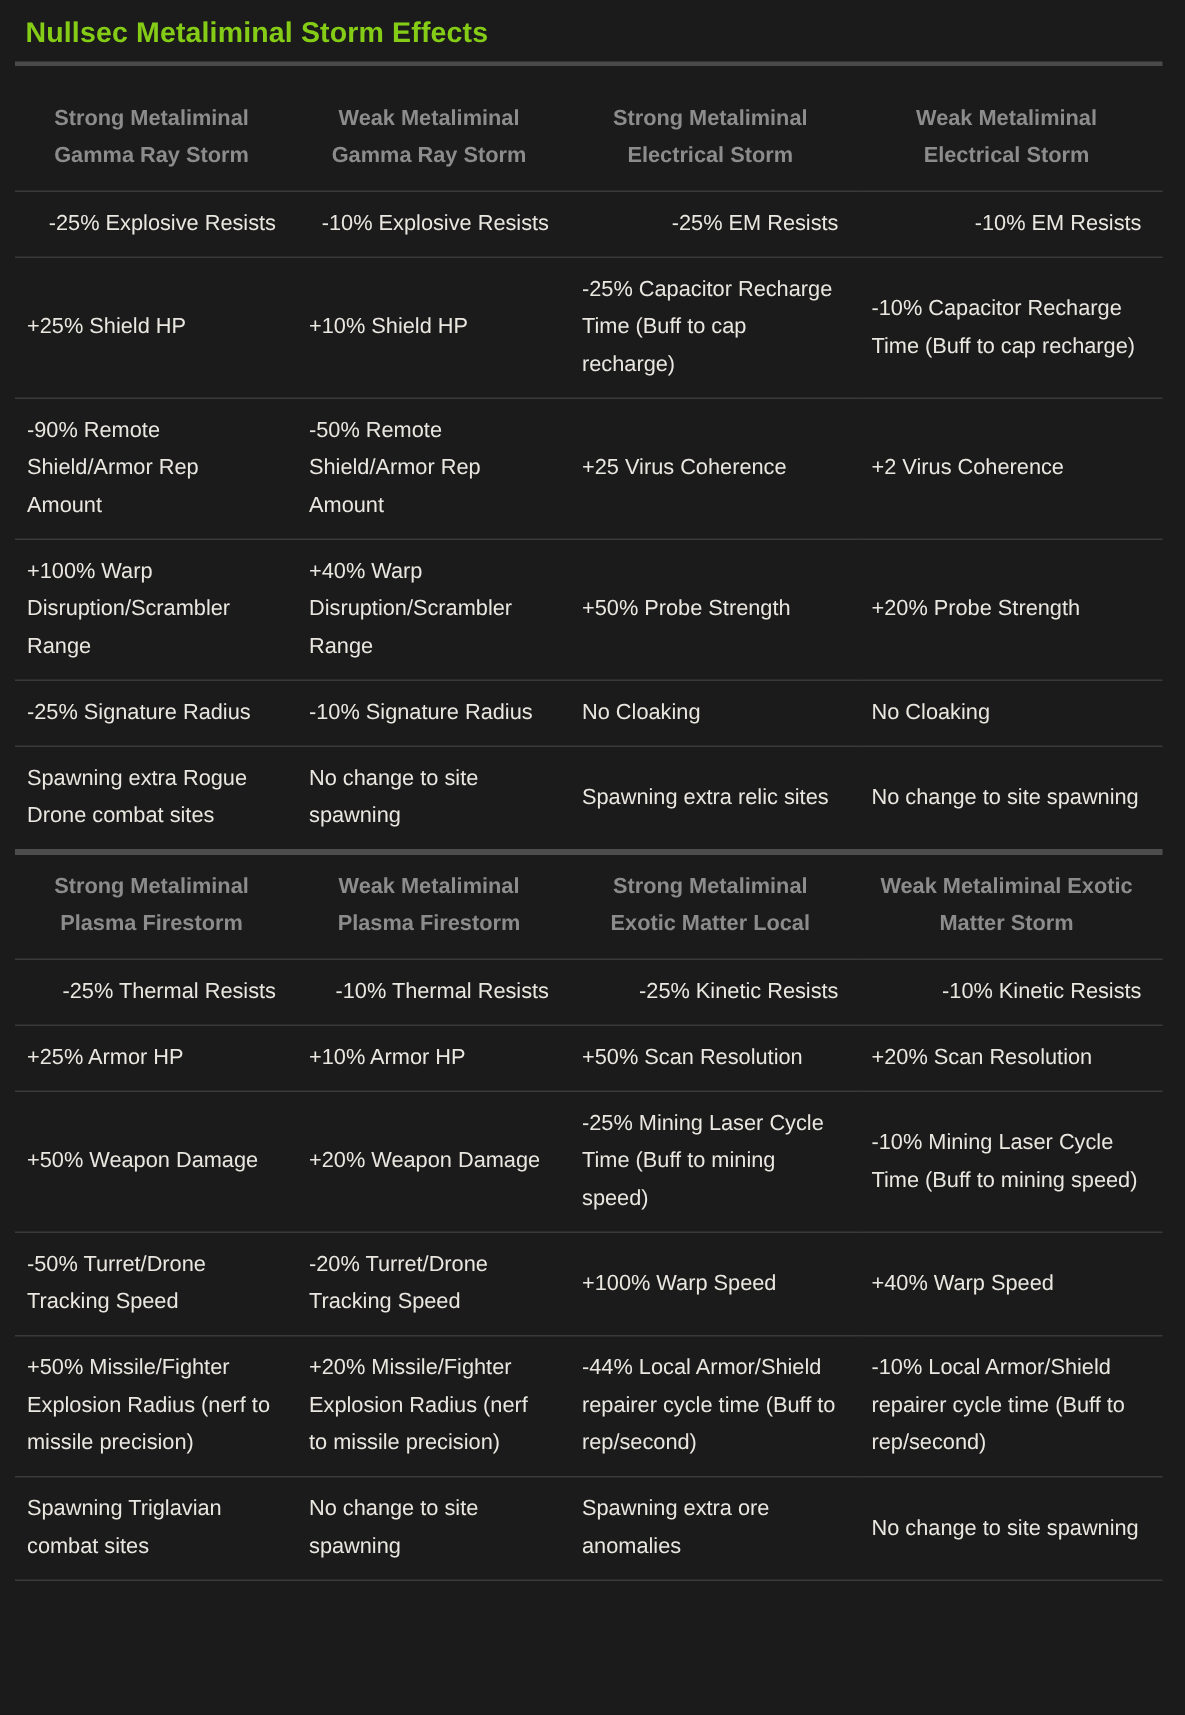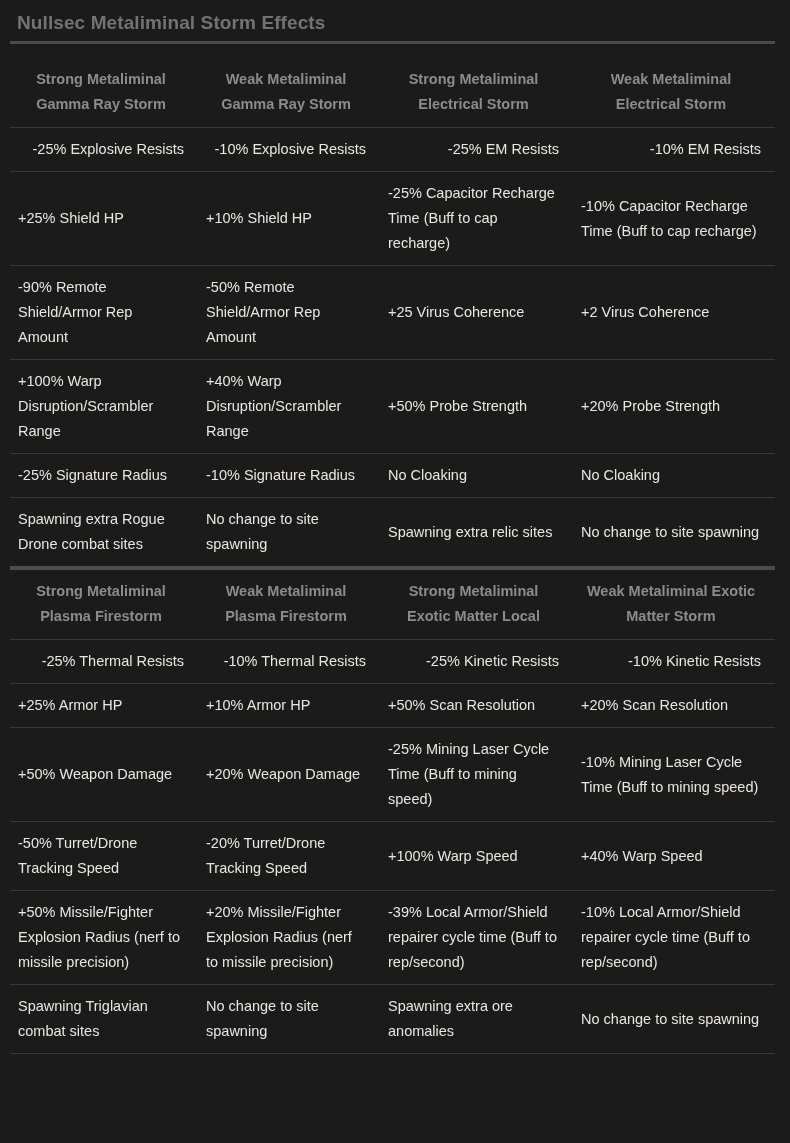--- a/index.html
+++ b/index.html
@@ -18,21 +18,21 @@
   .page {
     width: 790px;
     height: 1143px;
     background: #1b1b1b;
     padding: 0;
     position: relative;
   }
   .page-title {
     font-size: 19px;
     font-weight: bold;
-    color: #737373;
+    color: #84cc16;
     letter-spacing: 0.1px;
     padding: 11px 0 0 17px;
     line-height: 24px;
   }
   .tables-wrap {
     padding: 0 15px 0 10px;
   }
   table.storm-table {
     width: 765px;
     border-collapse: collapse;
@@ -202,21 +202,21 @@
         </tr>
         <tr>
           <td class="cell">-50% Turret/Drone Tracking Speed</td>
           <td class="cell">-20% Turret/Drone Tracking Speed</td>
           <td class="cell">+100% Warp Speed</td>
           <td class="cell">+40% Warp Speed</td>
         </tr>
         <tr>
           <td class="cell">+50% Missile/Fighter Explosion Radius (nerf to missile precision)</td>
           <td class="cell">+20% Missile/Fighter Explosion Radius (nerf to missile precision)</td>
-          <td class="cell">-39% Local Armor/Shield repairer cycle time (Buff to rep/second)</td>
+          <td class="cell">-44% Local Armor/Shield repairer cycle time (Buff to rep/second)</td>
           <td class="cell">-10% Local Armor/Shield repairer cycle time (Buff to rep/second)</td>
         </tr>
         <tr>
           <td class="cell">Spawning Triglavian combat sites</td>
           <td class="cell">No change to site spawning</td>
           <td class="cell">Spawning extra ore anomalies</td>
           <td class="cell">No change to site spawning</td>
         </tr>
       </tbody>
     </table>

